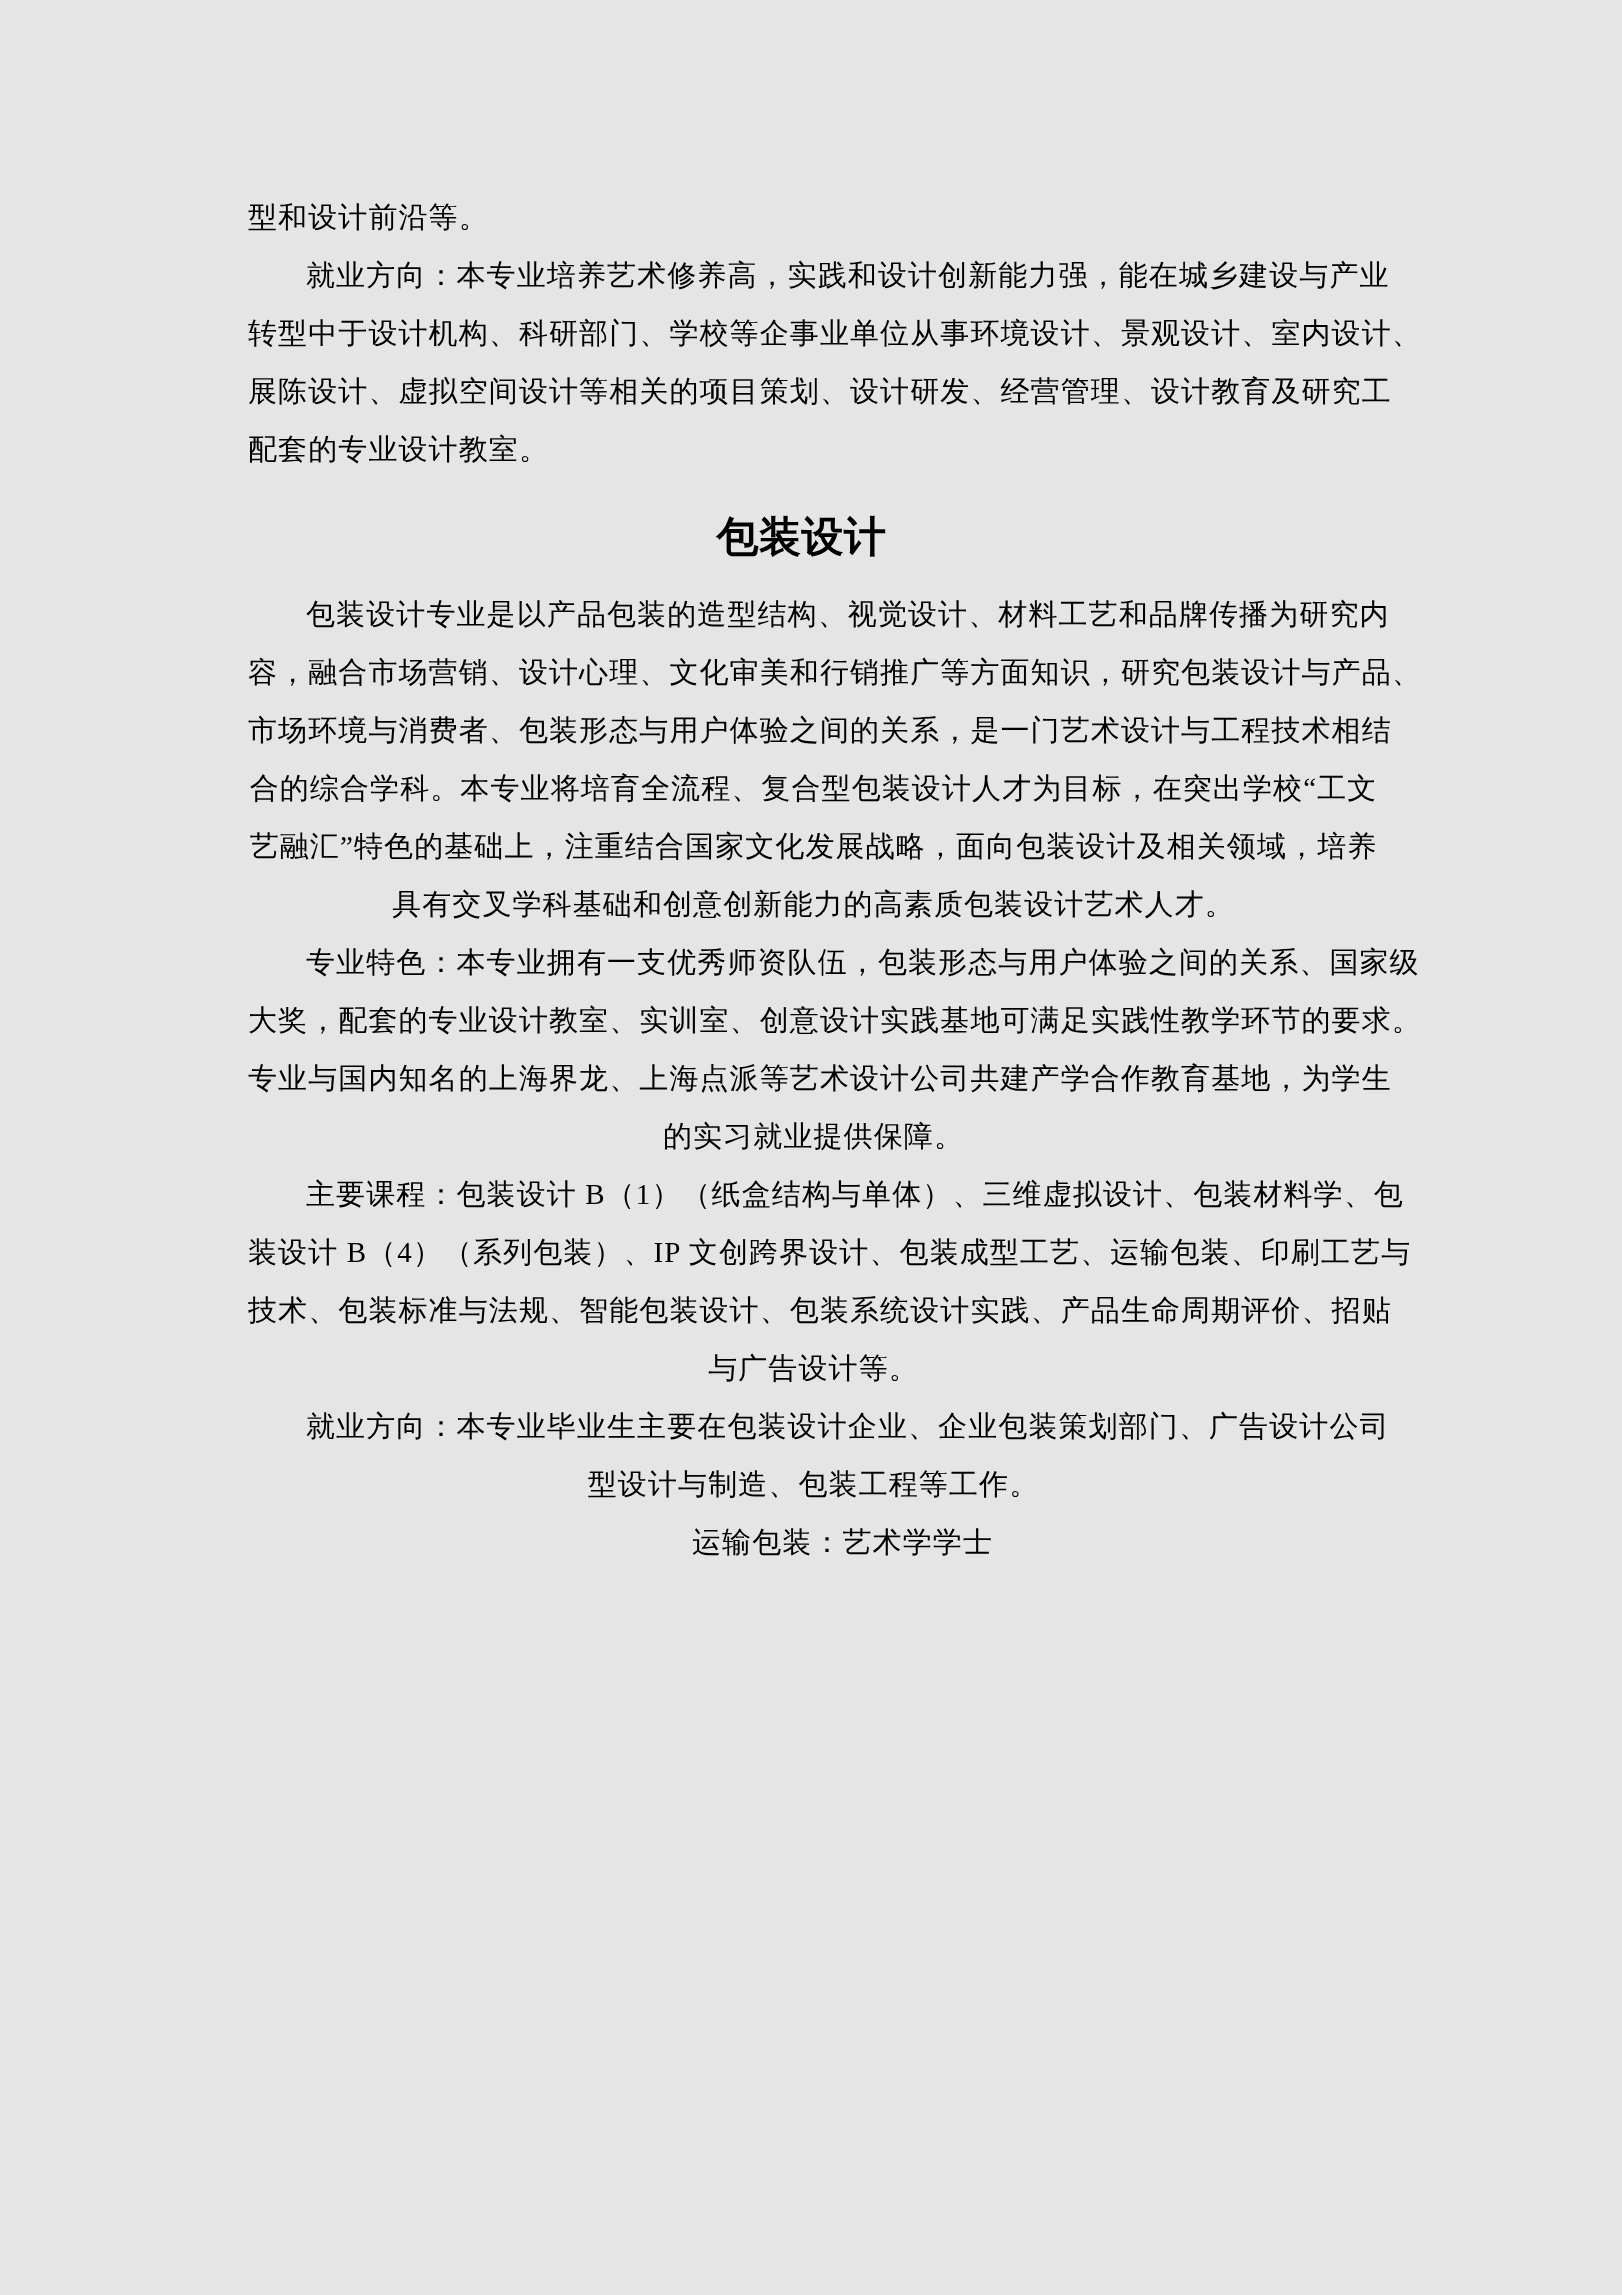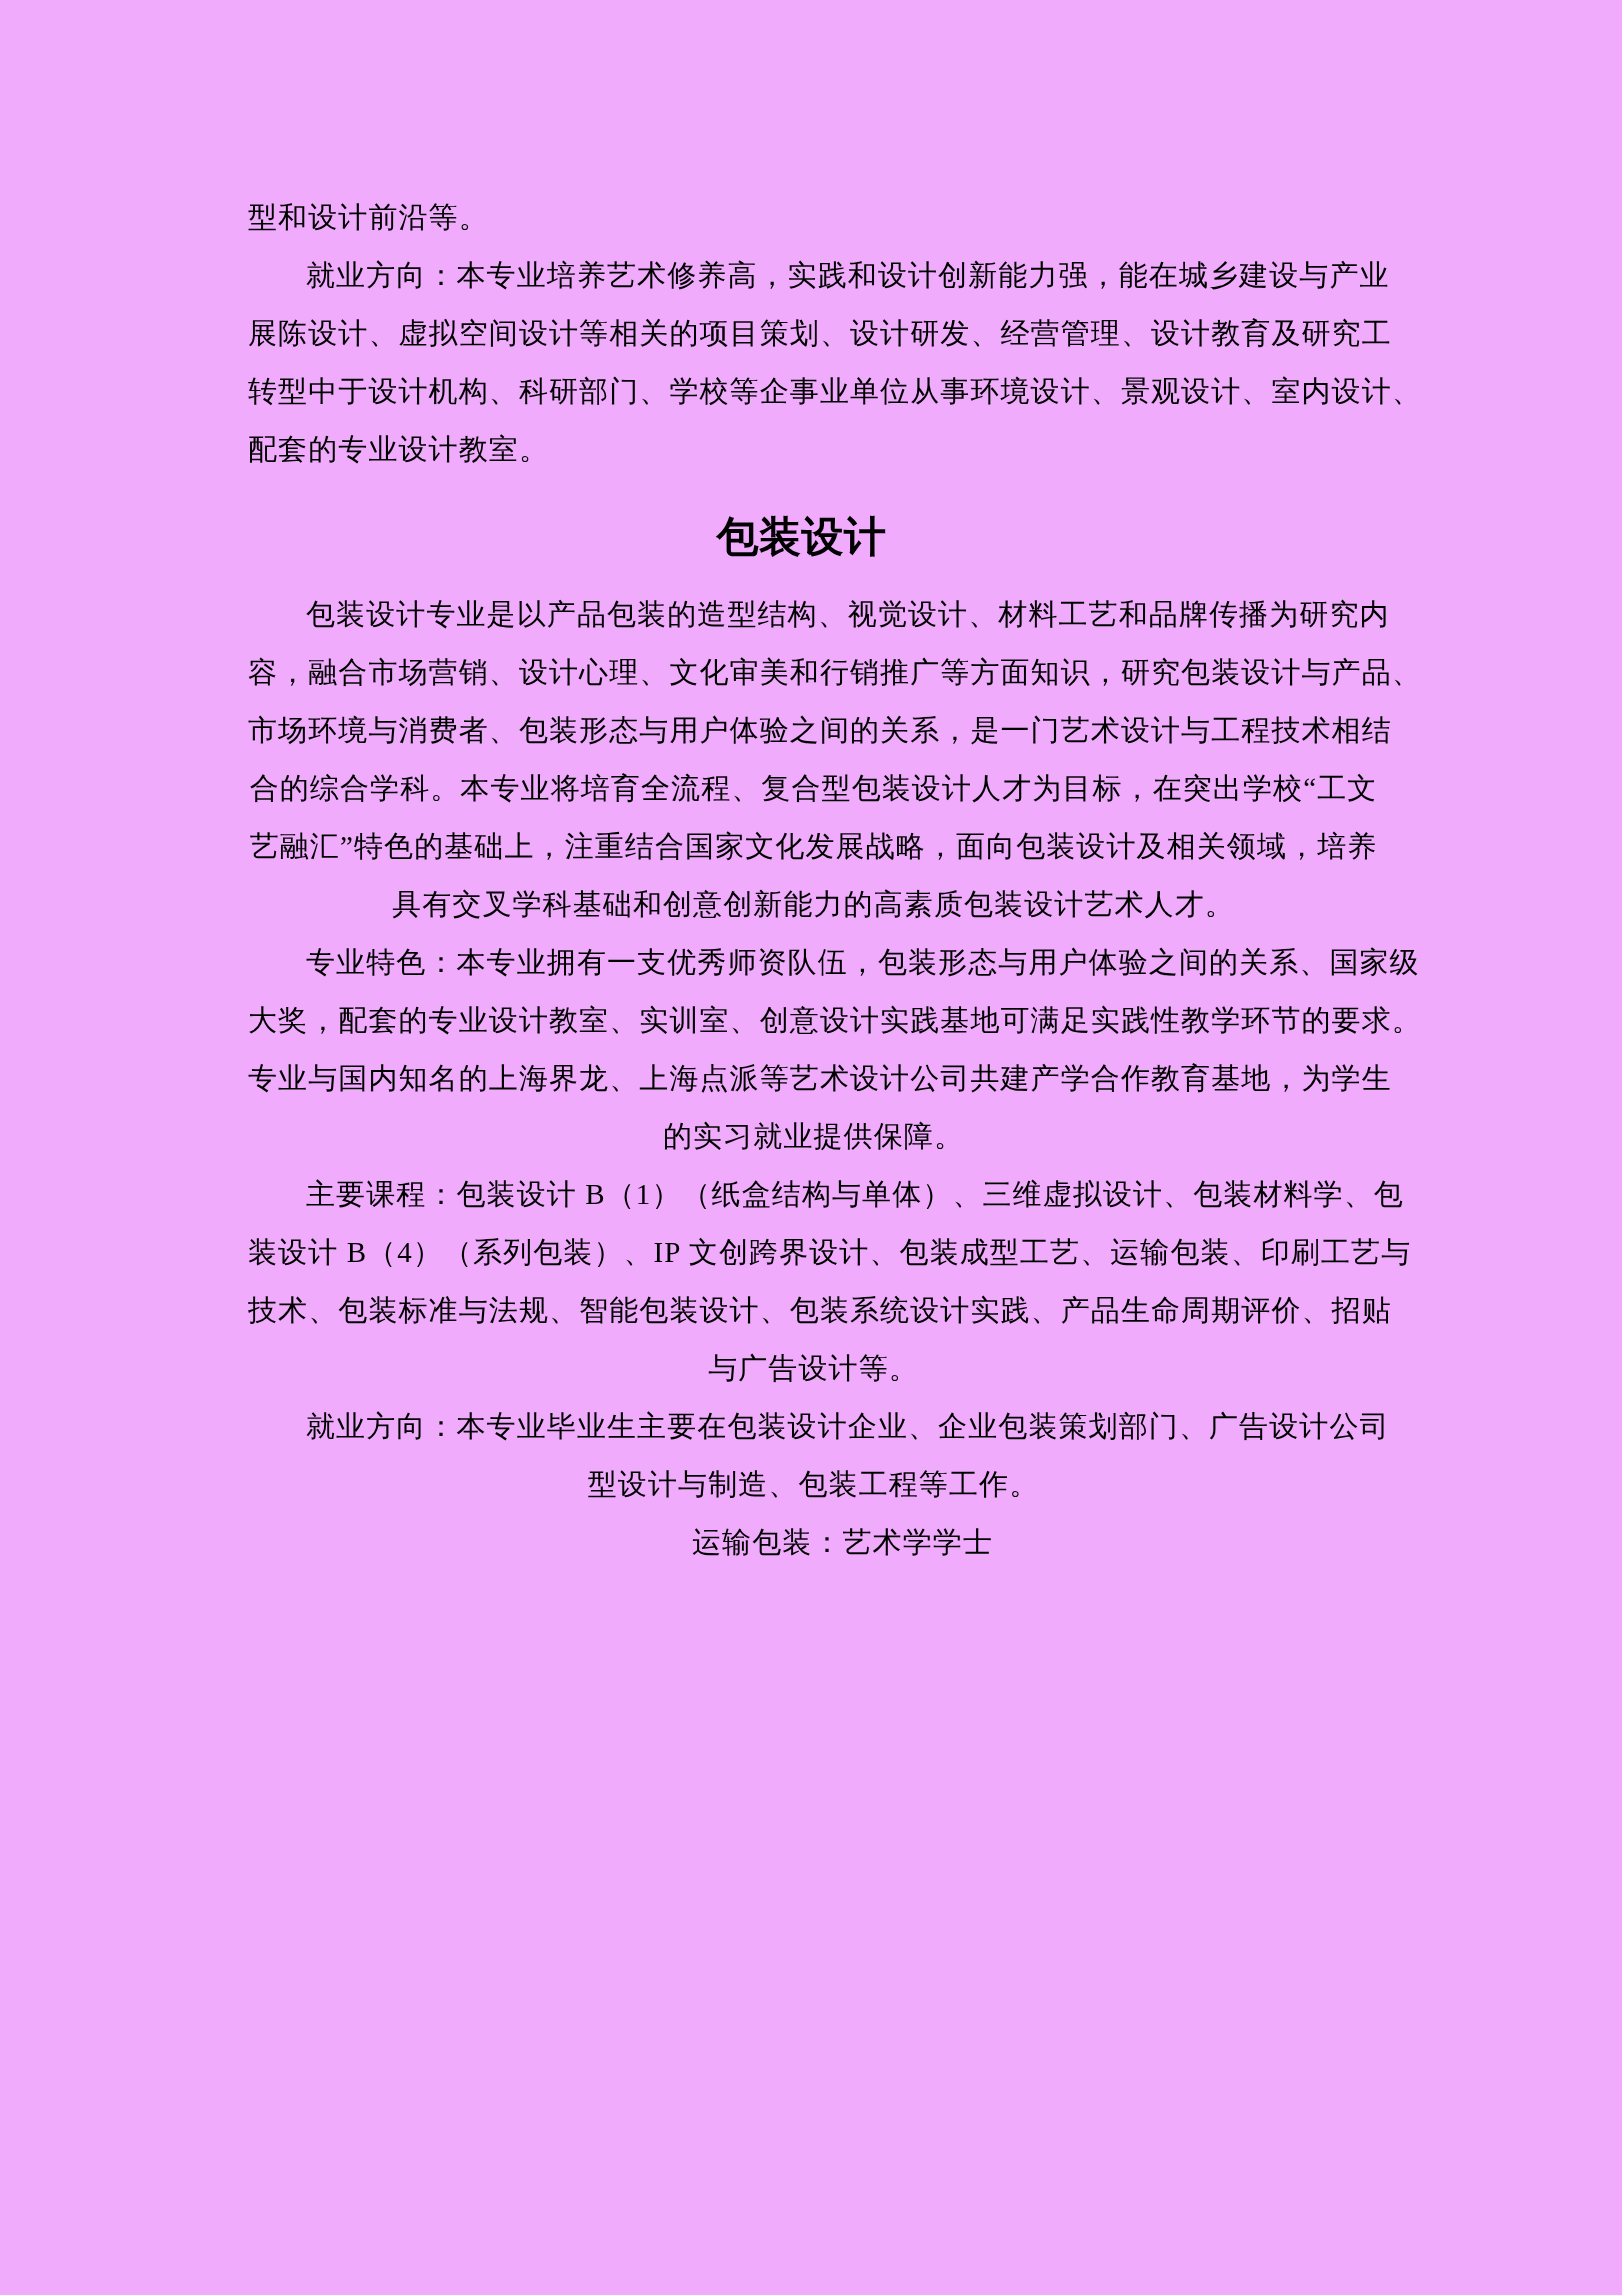--- a/index.html
+++ b/index.html
@@ -14,21 +14,21 @@
     position: relative;
     color: #000000;
     font-family: "Liberation Serif", "DejaVu Serif", serif;
   }
   .page {
     position: absolute;
     left: 0;
     top: 0;
     width: 1623px;
     height: 2295px;
-    background: #f0abfc;
+    background: #e5e5e5;
     overflow: hidden;
   }
   .col {
     position: absolute;
     left: 248px;
     width: 1131px;
   }
   #intro-block {
     top: 188px;
   }
@@ -69,22 +69,22 @@
   }
 </style>
 </head>
 <body>
 
 <div class="page">
 
   <div class="col" id="intro-block">
     <div class="ln">型和设计前沿等。</div>
     <div class="ln ind">就业方向：本专业培养艺术修养高，实践和设计创新能力强，能在城乡建设与产业</div>
+    <div class="ln">转型中于设计机构、科研部门、学校等企事业单位从事环境设计、景观设计、室内设计、</div>
     <div class="ln">展陈设计、虚拟空间设计等相关的项目策划、设计研发、经营管理、设计教育及研究工</div>
-    <div class="ln">转型中于设计机构、科研部门、学校等企事业单位从事环境设计、景观设计、室内设计、</div>
     <div class="ln">配套的专业设计教室。</div>
   </div>
 
   <h1 class="heading">包装设计</h1>
 
   <div class="col" id="section-block">
     <div class="ln ind">包装设计专业是以产品包装的造型结构、视觉设计、材料工艺和品牌传播为研究内</div>
     <div class="ln">容，融合市场营销、设计心理、文化审美和行销推广等方面知识，研究包装设计与产品、</div>
     <div class="ln">市场环境与消费者、包装形态与用户体验之间的关系，是一门艺术设计与工程技术相结</div>
     <div class="ln">合的综合学科。本专业将培育全流程、复合型包装设计人才为目标，在突出学校“工文</div>

